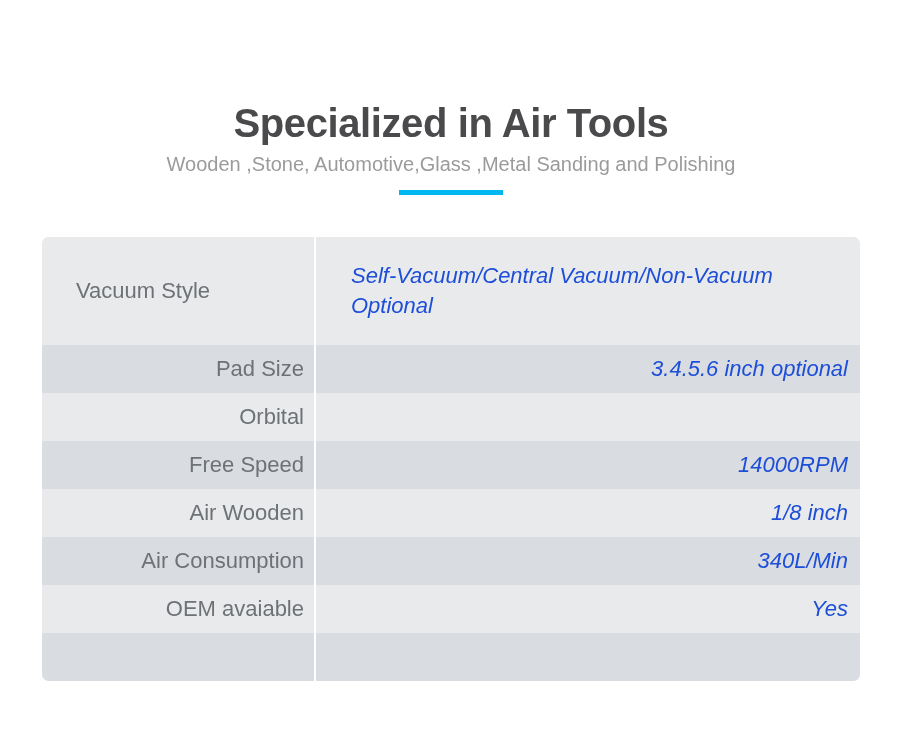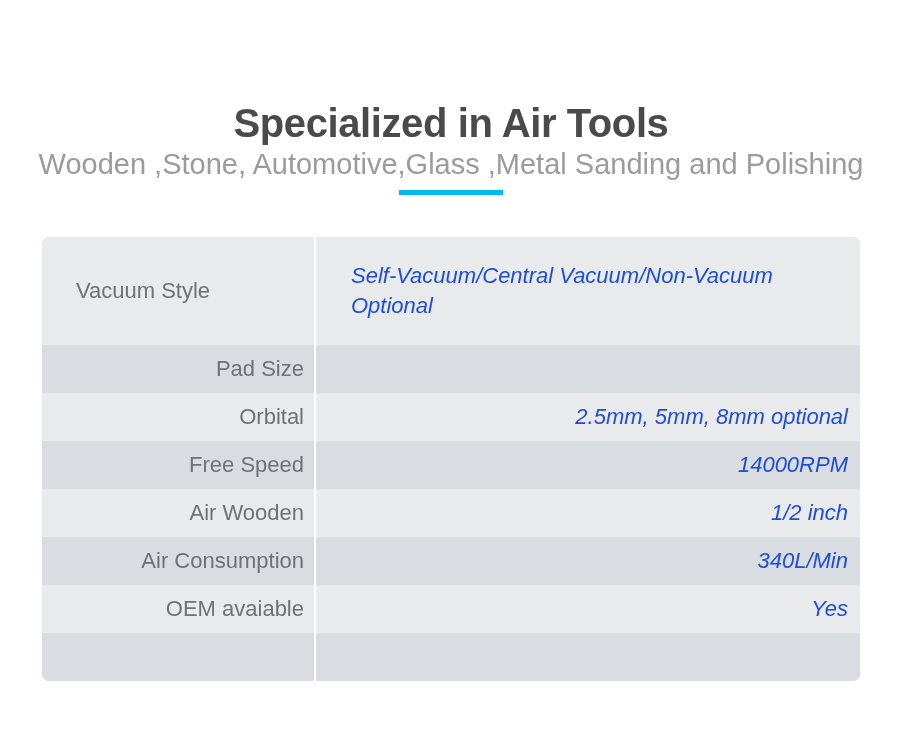--- a/index.html
+++ b/index.html
@@ -38,21 +38,21 @@
     color: #4a4a4c;
     letter-spacing: -0.4px;
     line-height: 46px;
     white-space: nowrap;
   }
 
   .subtitle {
     margin: 0;
     margin-top: 3px;
     font-family: "Liberation Sans", sans-serif;
-    font-size: 29px;
+    font-size: 20px;
     font-weight: normal;
     color: #9b9b9d;
     line-height: 30px;
     white-space: nowrap;
   }
 
   .accent-bar-wrap {
     margin-top: 11px;
     height: 6px;
     display: flex;
@@ -138,35 +138,35 @@
 
   <div class="spec-table">
 
     <div class="spec-row odd row-h-tall">
       <div class="cell-label">Vacuum Style</div>
       <div class="cell-value">Self-Vacuum/Central Vacuum/Non-Vacuum Optional</div>
     </div>
 
     <div class="spec-row even row-h-normal">
       <div class="cell-label">Pad Size</div>
+      <div class="cell-value">3.4.5.6 inch optional</div>
     </div>
 
     <div class="spec-row odd row-h-normal">
       <div class="cell-label">Orbital</div>
-      <div class="cell-value">2.5mm, 5mm, 8mm optional</div>
     </div>
 
     <div class="spec-row even row-h-normal">
       <div class="cell-label">Free Speed</div>
       <div class="cell-value">14000RPM</div>
     </div>
 
     <div class="spec-row odd row-h-normal">
       <div class="cell-label">Air Wooden</div>
-      <div class="cell-value">1/2 inch</div>
+      <div class="cell-value">1/8 inch</div>
     </div>
 
     <div class="spec-row even row-h-normal">
       <div class="cell-label">Air Consumption</div>
       <div class="cell-value">340L/Min</div>
     </div>
 
     <div class="spec-row odd row-h-normal">
       <div class="cell-label">OEM avaiable</div>
       <div class="cell-value">Yes</div>

